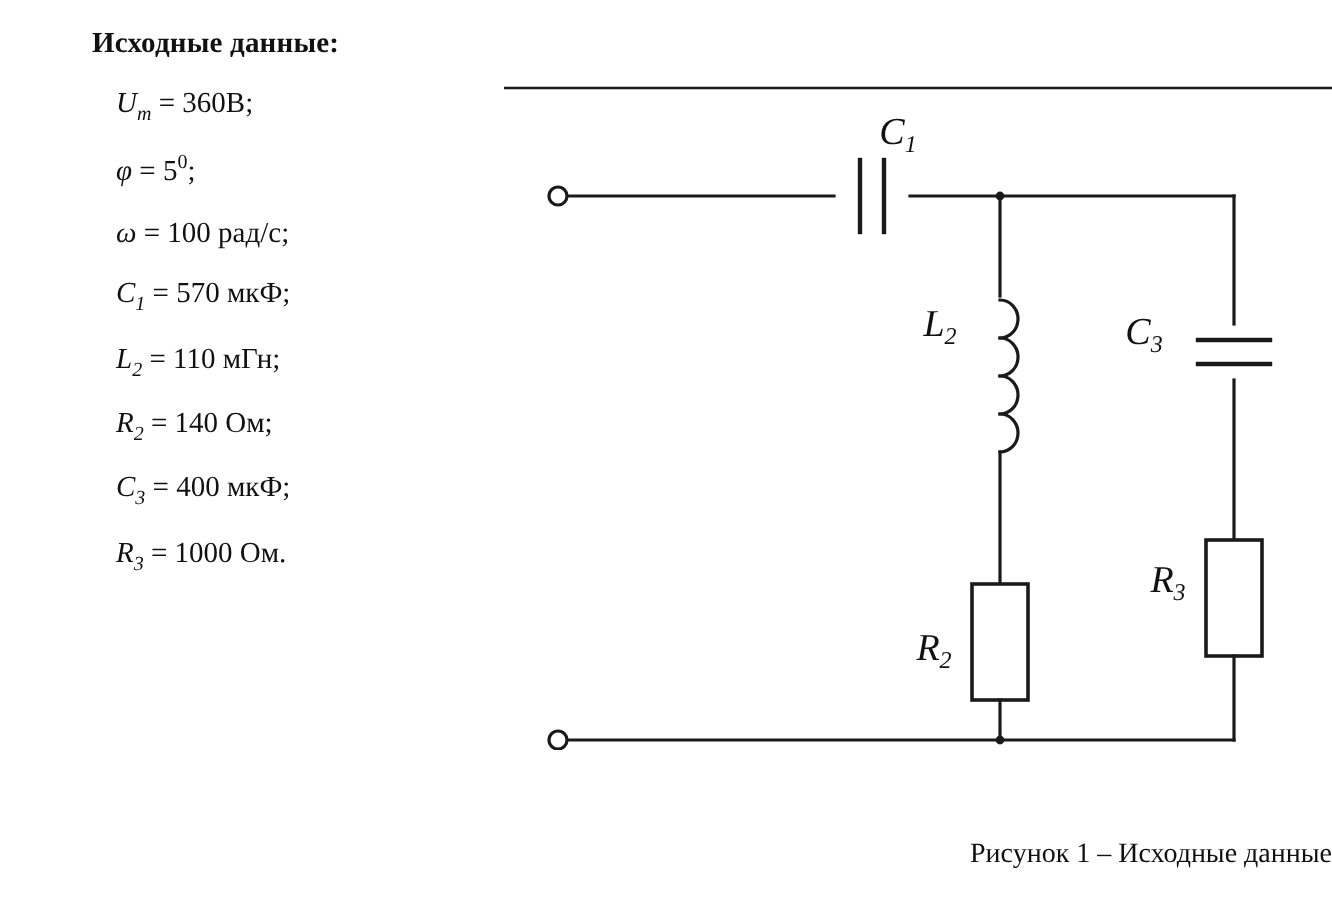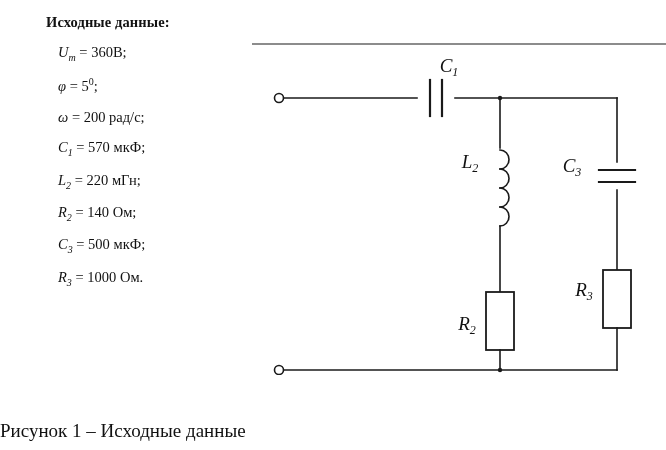--- a/index.html
+++ b/index.html
@@ -72,22 +72,22 @@
   #circuit svg {
     display: block;
   }
 
   
   #caption {
     position: absolute;
     left: 0;
     top: 420px;
     width: 666px;
-    text-align: left;
-    font-size: 19px;
+    text-align: right;
+    font-size: 14px;
   }
 
   .lbl {
     font-family: "Liberation Serif", serif;
     font-style: italic;
     font-size: 19px;
     fill: #111111;
   }
   .lblsub {
     font-family: "Liberation Serif", serif;
@@ -106,37 +106,37 @@
 
     <div class="line">
       <span class="sym">U</span><span class="sub">m</span><span class="eq"> = 360В;</span>
     </div>
 
     <div class="line">
       <span class="sym">φ</span><span class="eq"> = 5</span><span class="sup">0</span><span class="eq">;</span>
     </div>
 
     <div class="line">
-      <span class="sym">ω</span><span class="eq"> = 200 рад/с;</span>
+      <span class="sym">ω</span><span class="eq"> = 100 рад/с;</span>
     </div>
 
     <div class="line">
       <span class="sym">C</span><span class="sub">1</span><span class="eq"> = 570 мкФ;</span>
     </div>
 
     <div class="line">
-      <span class="sym">L</span><span class="sub">2</span><span class="eq"> = 220 мГн;</span>
+      <span class="sym">L</span><span class="sub">2</span><span class="eq"> = 110 мГн;</span>
     </div>
 
     <div class="line">
       <span class="sym">R</span><span class="sub">2</span><span class="eq"> = 140 Ом;</span>
     </div>
 
     <div class="line">
-      <span class="sym">C</span><span class="sub">3</span><span class="eq"> = 500 мкФ;</span>
+      <span class="sym">C</span><span class="sub">3</span><span class="eq"> = 400 мкФ;</span>
     </div>
 
     <div class="line">
       <span class="sym">R</span><span class="sub">3</span><span class="eq"> = 1000 Ом.</span>
     </div>
   </div>
 
   <div id="circuit">
     <svg width="420" height="345" viewBox="0 0 420 345" xmlns="http://www.w3.org/2000/svg">
       <g stroke="#1a1a1a" stroke-width="1.6" fill="none" stroke-linecap="square">

